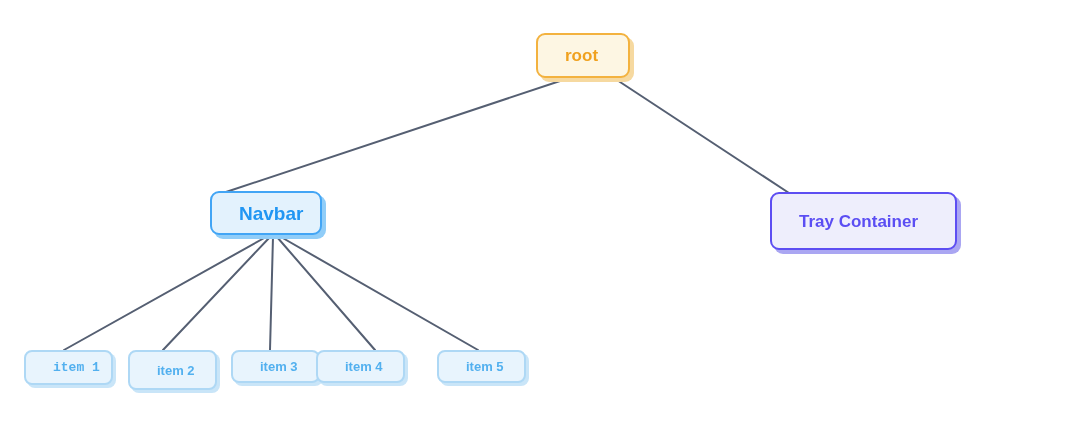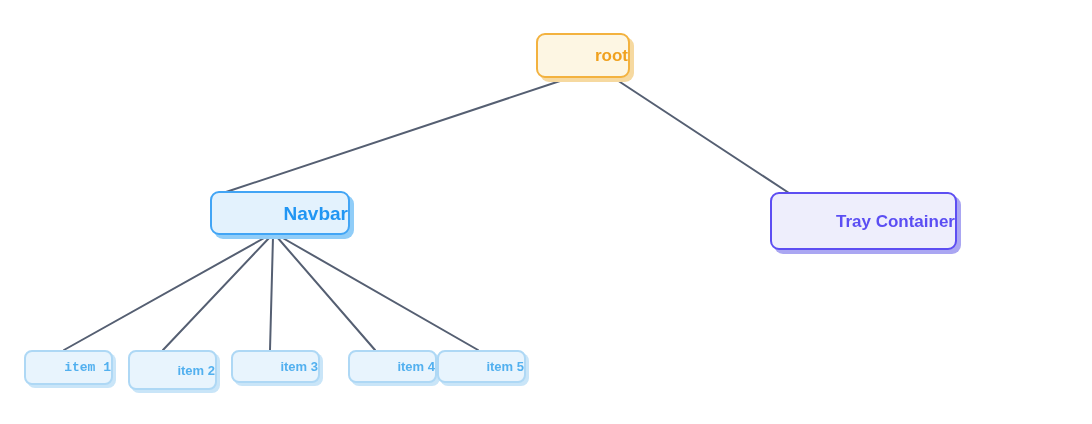--- a/index.html
+++ b/index.html
@@ -25,25 +25,26 @@
     top: 0;
     width: 1092px;
     height: 424px;
     pointer-events: none;
   }
   .node {
     position: absolute;
     box-sizing: border-box;
     display: flex;
     align-items: center;
-    justify-content: flex-end;
+    justify-content: flex-start;
     border-style: solid;
     border-radius: 9px;
     white-space: nowrap;
     user-select: none;
+    padding-left: 27px;
   }
   .node-label {
     display: block;
     line-height: 1;
   }
 
   
   .node.theme-amber {
     background: #fdf6e3;
     border-color: #f3b23f;
@@ -108,36 +109,36 @@
       <line x1="270" y1="237" x2="163" y2="350" stroke="#555f72" stroke-width="2" stroke-linecap="round"></line>
       <line x1="273" y1="237" x2="270" y2="350" stroke="#555f72" stroke-width="2" stroke-linecap="round"></line>
       <line x1="277" y1="237" x2="375" y2="350" stroke="#555f72" stroke-width="2" stroke-linecap="round"></line>
       <line x1="281" y1="237" x2="478" y2="350" stroke="#555f72" stroke-width="2" stroke-linecap="round"></line>
     </svg>
 
   <div id="node-layer">
       <div class="node theme-amber" style="left: 536px; top: 33px; width: 94px; height: 45px;">
         <span class="node-label">root</span>
       </div>
-      <div class="node theme-blue" style="left: 210px; top: 191px; width: 140px; height: 44px;">
+      <div class="node theme-blue" style="left: 210px; top: 191px; width: 112px; height: 44px;">
         <span class="node-label">Navbar</span>
       </div>
       <div class="node theme-purple" style="left: 770px; top: 192px; width: 187px; height: 58px;">
         <span class="node-label">Tray Container</span>
       </div>
       <div class="node theme-blue-soft" style="left: 24px; top: 350px; width: 89px; height: 35px; font-family: Liberation Mono, monospace;">
         <span class="node-label">item 1</span>
       </div>
       <div class="node theme-blue-soft" style="left: 128px; top: 350px; width: 89px; height: 40px;">
         <span class="node-label">item 2</span>
       </div>
       <div class="node theme-blue-soft" style="left: 231px; top: 350px; width: 89px; height: 33px;">
         <span class="node-label">item 3</span>
       </div>
-      <div class="node theme-blue-soft" style="left: 348px; top: 350px; width: 89px; height: 33px;">
+      <div class="node theme-blue-soft" style="left: 316px; top: 350px; width: 89px; height: 33px;">
         <span class="node-label">item 4</span>
       </div>
       <div class="node theme-blue-soft" style="left: 437px; top: 350px; width: 89px; height: 33px;">
         <span class="node-label">item 5</span>
       </div>
     </div>
 
 </div>
 
 </body></html>

